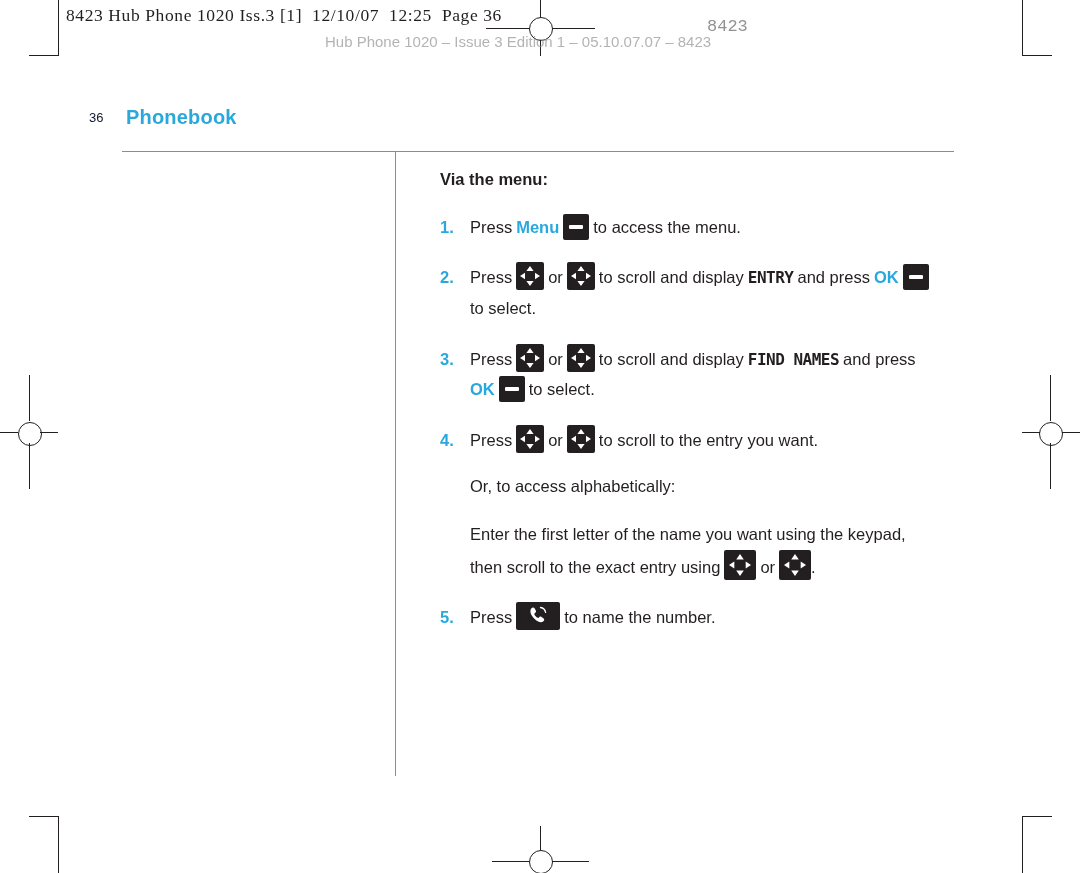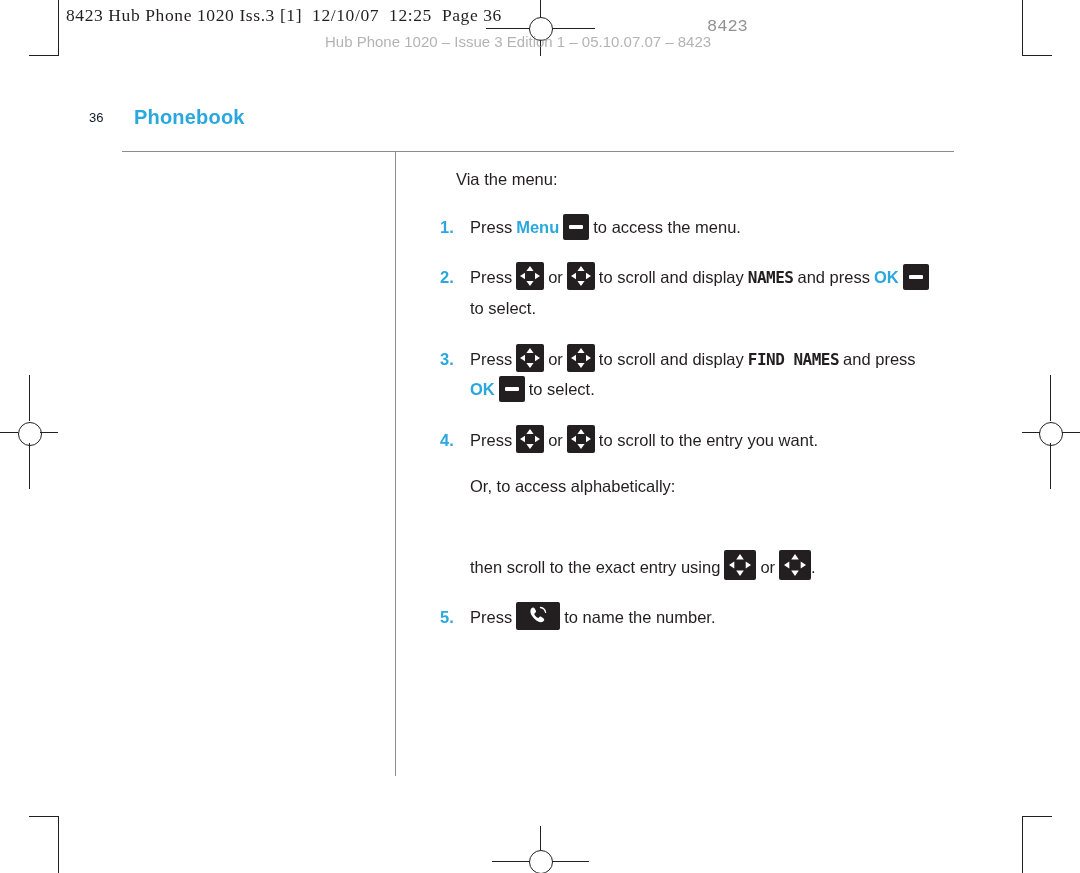--- a/index.html
+++ b/index.html
@@ -82,21 +82,20 @@
     color: #0f172a;
   }
   .chapter-title {
     position: absolute;
     top: 106px;
     left: 126px;
     font-size: 20px;
     font-weight: bold;
     color: #2aa8dd;
     letter-spacing: 0.2px;
-    margin-left: 8px;
   }
   .header-rule {
     position: absolute;
     top: 151px;
     left: 122px;
     width: 832px;
     height: 1px;
     background: #8c8c8c;
   }
   .column-rule {
@@ -112,21 +111,22 @@
     position: absolute;
     top: 168px;
     left: 440px;
     width: 530px;
     color: #231f20;
     font-size: 16.5px;
     line-height: 1.45;
   }
 
   .para {
-    margin: 0 0 20px 16px;
+    margin: 0 0 20px 0;
+    font-weight: bold;
   }
   .step {
     position: relative;
     margin: 0 0 20px 0;
     padding-left: 30px;
     line-height: 1.85;
   }
   .step-num {
     position: absolute;
     left: 0;
@@ -255,21 +255,21 @@
     <span>Press</span><span class="sp"></span><span class="key key-nav"><svg width="28" height="28" viewBox="0 0 28 28">
           <polygon points="14,4 17.6,9 10.4,9" fill="#fff"></polygon>
           <polygon points="14,24 17.6,19 10.4,19" fill="#fff"></polygon>
           <polygon points="4,14 9,10.7 9,17.3" fill="#fff"></polygon>
           <polygon points="24,14 19,10.7 19,17.3" fill="#fff"></polygon>
         </svg></span><span class="sp"></span><span>or</span><span class="sp"></span><span class="key key-nav"><svg width="28" height="28" viewBox="0 0 28 28">
           <polygon points="14,4 17.6,9 10.4,9" fill="#fff"></polygon>
           <polygon points="14,24 17.6,19 10.4,19" fill="#fff"></polygon>
           <polygon points="4,14 9,10.7 9,17.3" fill="#fff"></polygon>
           <polygon points="24,14 19,10.7 19,17.3" fill="#fff"></polygon>
-        </svg></span><span class="sp"></span><span>to scroll and display</span><span class="sp"></span><span class="lcd">NAMES</span><span class="sp"></span><span>and press</span><span class="sp"></span><span class="accent">OK</span><span class="sp"></span><span class="key key-soft"></span><br>
+        </svg></span><span class="sp"></span><span>to scroll and display</span><span class="sp"></span><span class="lcd">ENTRY</span><span class="sp"></span><span>and press</span><span class="sp"></span><span class="accent">OK</span><span class="sp"></span><span class="key key-soft"></span><br>
     <span>to select.</span>
   </div>
 
   <div class="step">
     <span class="step-num">3.</span>
     <span>Press</span><span class="sp"></span><span class="key key-nav"><svg width="28" height="28" viewBox="0 0 28 28">
           <polygon points="14,4 17.6,9 10.4,9" fill="#fff"></polygon>
           <polygon points="14,24 17.6,19 10.4,19" fill="#fff"></polygon>
           <polygon points="4,14 9,10.7 9,17.3" fill="#fff"></polygon>
           <polygon points="24,14 19,10.7 19,17.3" fill="#fff"></polygon>
@@ -293,21 +293,21 @@
           <polygon points="14,4 17.6,9 10.4,9" fill="#fff"></polygon>
           <polygon points="14,24 17.6,19 10.4,19" fill="#fff"></polygon>
           <polygon points="4,14 9,10.7 9,17.3" fill="#fff"></polygon>
           <polygon points="24,14 19,10.7 19,17.3" fill="#fff"></polygon>
         </svg></span><span class="sp"></span><span>to scroll to the entry you want.</span>
   </div>
 
   <p class="indent">Or, to access alphabetically:</p>
 
   <div class="indent" style="line-height:1.85;">
-    <br>
+    <span>Enter the first letter of the name you want using the keypad,</span><br>
     <span>then scroll to the exact entry using</span><span class="sp"></span><span class="key key-nav key-nav-lg"><svg width="32" height="30" viewBox="0 0 32 30">
           <polygon points="16,4 19.8,9.5 12.2,9.5" fill="#fff"></polygon>
           <polygon points="16,26 19.8,20.5 12.2,20.5" fill="#fff"></polygon>
           <polygon points="5,15 10.3,11.5 10.3,18.5" fill="#fff"></polygon>
           <polygon points="27,15 21.7,11.5 21.7,18.5" fill="#fff"></polygon>
         </svg></span><span class="sp"></span><span>or</span><span class="sp"></span><span class="key key-nav key-nav-lg"><svg width="32" height="30" viewBox="0 0 32 30">
           <polygon points="16,4 19.8,9.5 12.2,9.5" fill="#fff"></polygon>
           <polygon points="16,26 19.8,20.5 12.2,20.5" fill="#fff"></polygon>
           <polygon points="5,15 10.3,11.5 10.3,18.5" fill="#fff"></polygon>
           <polygon points="27,15 21.7,11.5 21.7,18.5" fill="#fff"></polygon>

